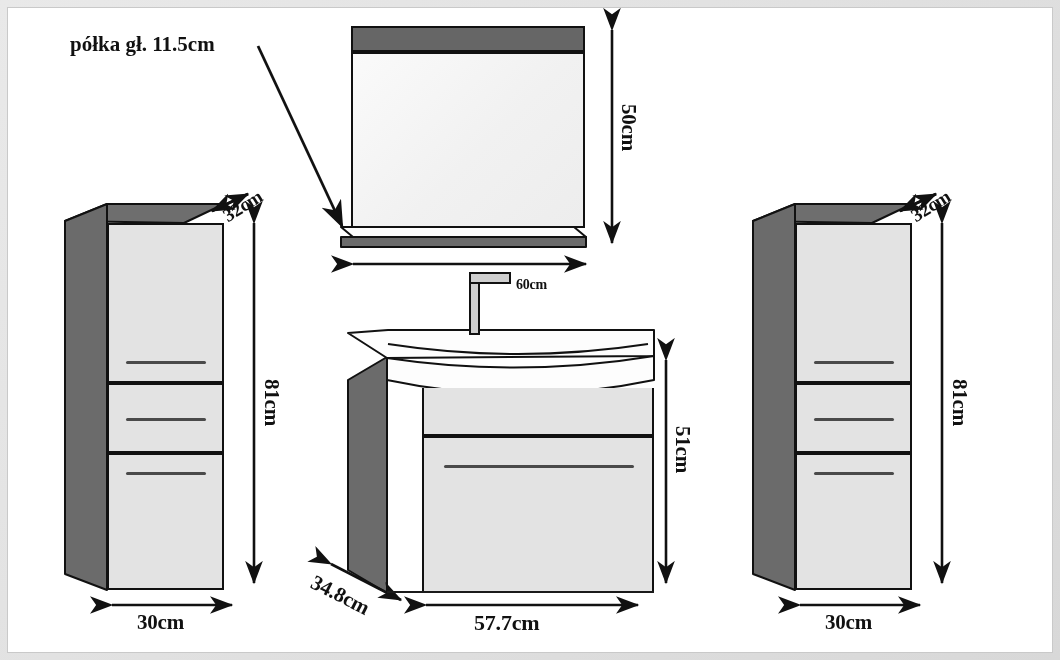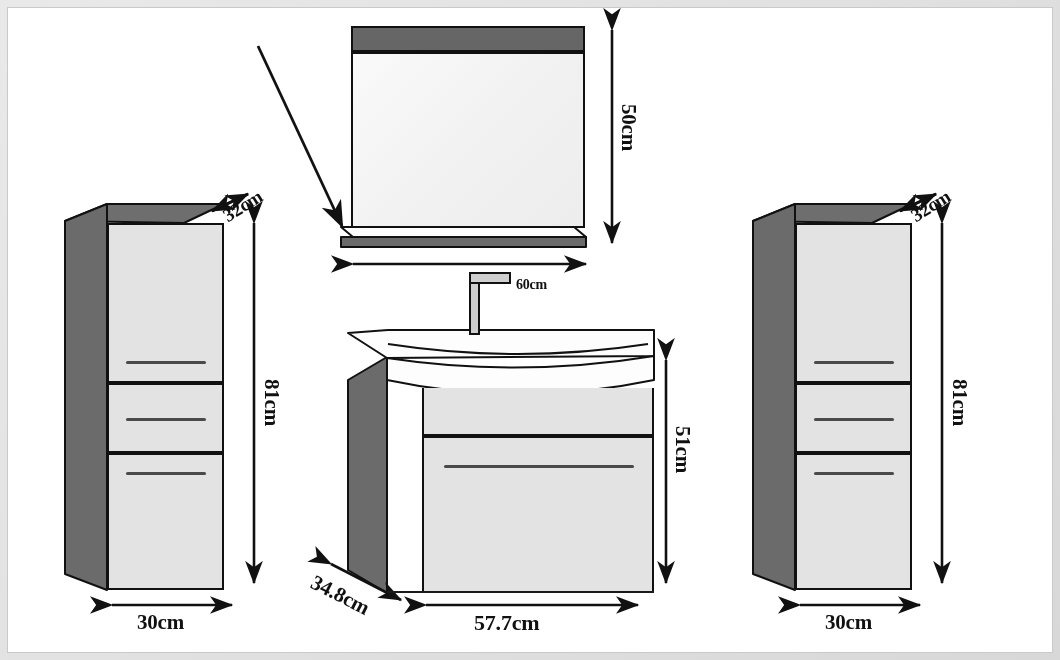--- a/index.html
+++ b/index.html
@@ -142,20 +142,21 @@
 
       <div class="face outline front-light" style="left:787px;top:215px;width:117px;height:160px;"></div>
       <div class="hline" style="left:806px;top:353px;width:80px;"></div>
 
       <div class="face outline front-light" style="left:787px;top:375px;width:117px;height:70px;"></div>
       <div class="hline" style="left:806px;top:410px;width:80px;"></div>
 
       <div class="face outline front-light" style="left:787px;top:445px;width:117px;height:137px;"></div>
       <div class="hline" style="left:806px;top:464px;width:80px;"></div>
 
+      <div class="note" style="left:62px;top:24px;font-size:21px;">półka gł. 11.5cm</div>
 
       <div class="dim dim-v" style="left:211px;top:200px;font-size:19px;transform:rotate(-32deg);">32cm</div>
       <div class="dim dim-v" style="left:276px;top:371px;font-size:21px;transform:rotate(90deg);">81cm</div>
       <div class="dim" style="left:129px;top:602px;font-size:21px;">30cm</div>
 
       <div class="dim dim-v" style="left:633px;top:96px;font-size:21px;transform:rotate(90deg);">50cm</div>
       <div class="dim" style="left:508px;top:269px;font-size:14px;">60cm</div>
 
       <div class="dim dim-v" style="left:687px;top:418px;font-size:21px;transform:rotate(90deg);">51cm</div>
       <div class="dim" style="left:466px;top:602px;font-size:22px;">57.7cm</div>

